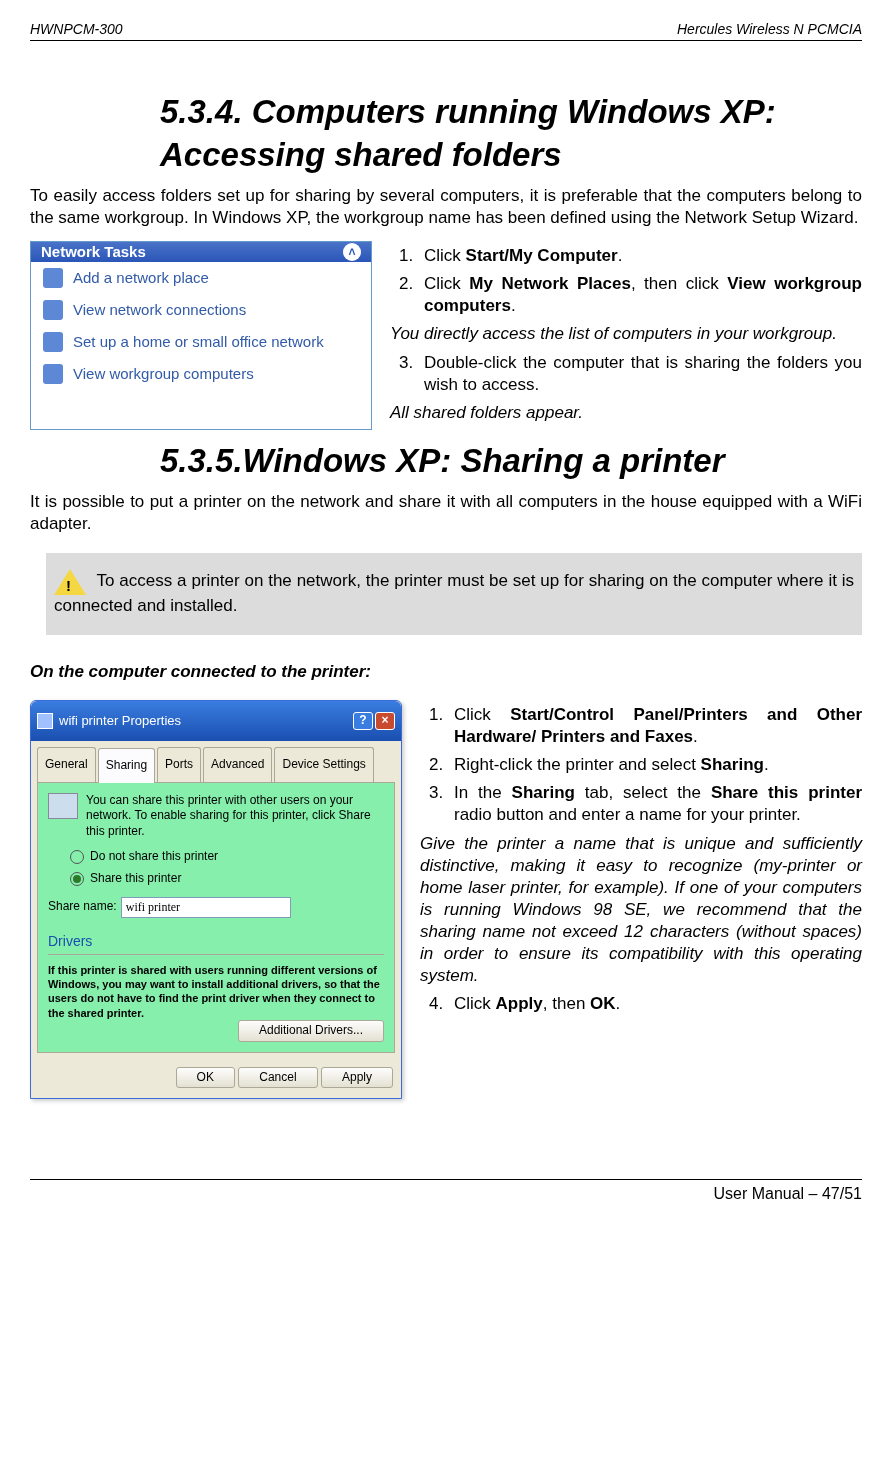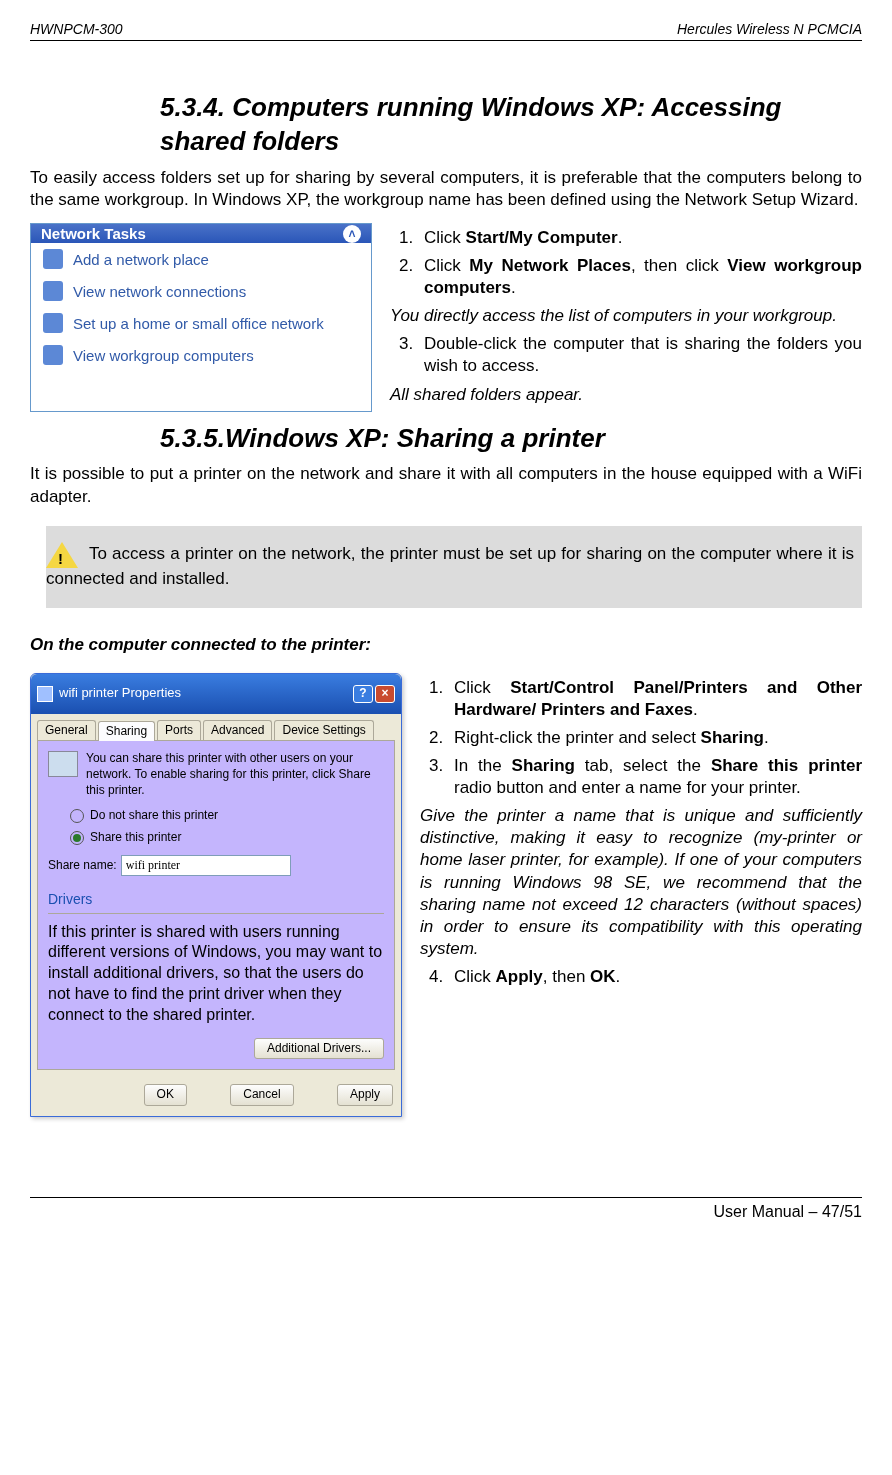--- a/index.html
+++ b/index.html
@@ -15,21 +15,21 @@
     display: flex;
     justify-content: space-between;
     font-style: italic;
     font-size: 14px;
     border-bottom: 1px solid #000;
     padding-bottom: 2px;
     margin-bottom: 50px;
   }
   .sec-title {
     font-style: italic;
-    font-size: 26px;
+    font-size: 33px;
     margin: 0 0 8px 0;
   }
   .indent-block {
     padding-left: 130px;
     margin-bottom: 6px;
   }
   .para-just {
     text-align: justify;
     margin: 6px 0;
   }
@@ -85,21 +85,21 @@
     color: #315aa8;
   }
   .net-tasks .ic {
     width: 20px; height: 20px;
     background: #5c88d6;
     border-radius: 3px;
     flex-shrink: 0;
   }
   .warn-box {
     background: #dcdcdc;
-    padding: 16px 8px 18px 0;
+    padding: 16px 8px 18px 8px;
     margin: 18px 0 26px 16px;
     text-align: justify;
   }
   .warn-ic {
     display: inline-block;
     width: 0; height: 0;
     border-left: 16px solid transparent;
     border-right: 16px solid transparent;
     border-bottom: 26px solid #f5d742;
     position: relative;
@@ -158,32 +158,32 @@
     font-weight: bold;
   }
   .tabs {
     display: flex;
     gap: 2px;
     padding: 6px 6px 0 6px;
   }
   .tabs span {
     border: 1px solid #aca899;
     border-bottom: none;
-    padding: 2px 7px;
+    padding: 9px 7px;
     background: #ece9d8;
     border-radius: 3px 3px 0 0;
     font-size: 12px;
   }
   .tabs span.active {
     background: #fcfcfe;
     position: relative;
     top: 1px;
   }
   .tabpane {
-    background: #c4b5fd;
+    background: #86efac;
     border: 1px solid #aca899;
     margin: 0 6px 6px 6px;
     padding: 10px;
   }
   .desc-row { display: flex; gap: 8px; align-items: flex-start; margin-bottom: 10px; }
   .printer-ic {
     width: 28px; height: 24px;
     background: #cde;
     border: 1px solid #889;
     flex-shrink: 0;
@@ -200,24 +200,23 @@
   }
   .share-name input {
     font-family: Tahoma; font-size: 12px; padding: 2px 4px; width: 160px; border: 1px solid #7f9db9;
   }
   .grp-title { color: #1a4fb0; font-size: 14px; margin-bottom: 4px; }
   .divers-line { border-top: 1px solid #aca899; margin-bottom: 8px; }
   .btn {
     display: inline-block;
     border: 1px solid #aca899;
     background: linear-gradient(#fdfdfd, #e4e1d2);
-    padding: 2px 12px;
+    padding: 2px 20px;
     border-radius: 3px;
     font-size: 12px;
-    margin-left: 40px;
   }
   .btn-row {
     text-align: right;
     padding: 8px 8px 10px 0;
   }
   .footer {
     text-align: right;
     margin-top: 80px;
     border-top: 1px solid #000;
     padding-top: 4px;
@@ -326,21 +325,21 @@
       <div class="radio-row">
         <span class="dot sel"></span>
         <span>Share this printer</span>
       </div>
       <div class="share-name">
         <span>Share name:</span>
         <input type="text" value="wifi printer" style="">
       </div>
       <div class="grp-title">Drivers</div>
       <div class="divers-line"></div>
-      <div style="font-size:16px;margin-bottom:12px;">If this printer is shared with users running different versions of Windows, you may want to install additional drivers, so that the users do not have to find the print driver when they connect to the shared printer.</div>
+      <div style="font-size:11px;font-weight:bold;">If this printer is shared with users running different versions of Windows, you may want to install additional drivers, so that the users do not have to find the print driver when they connect to the shared printer.</div>
       <div style="text-align:right;">
         <span class="btn">Additional Drivers...</span>
       </div>
     </div>
     <div class="btn-row">
       <span class="btn">OK</span>
       <span class="btn">Cancel</span>
       <span class="btn">Apply</span>
     </div>
   </div>

